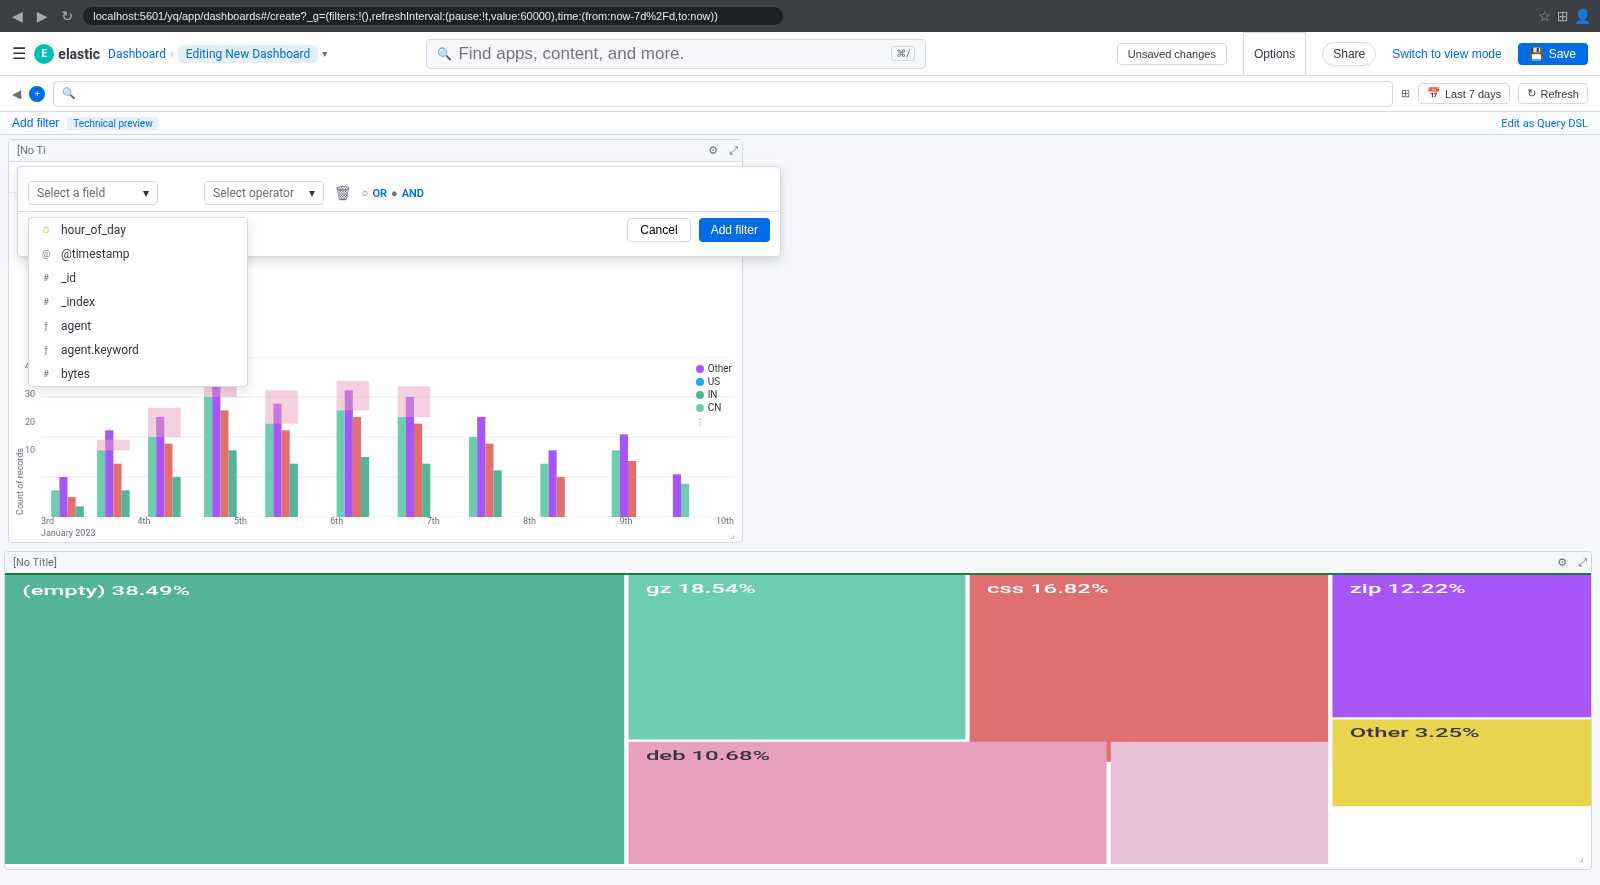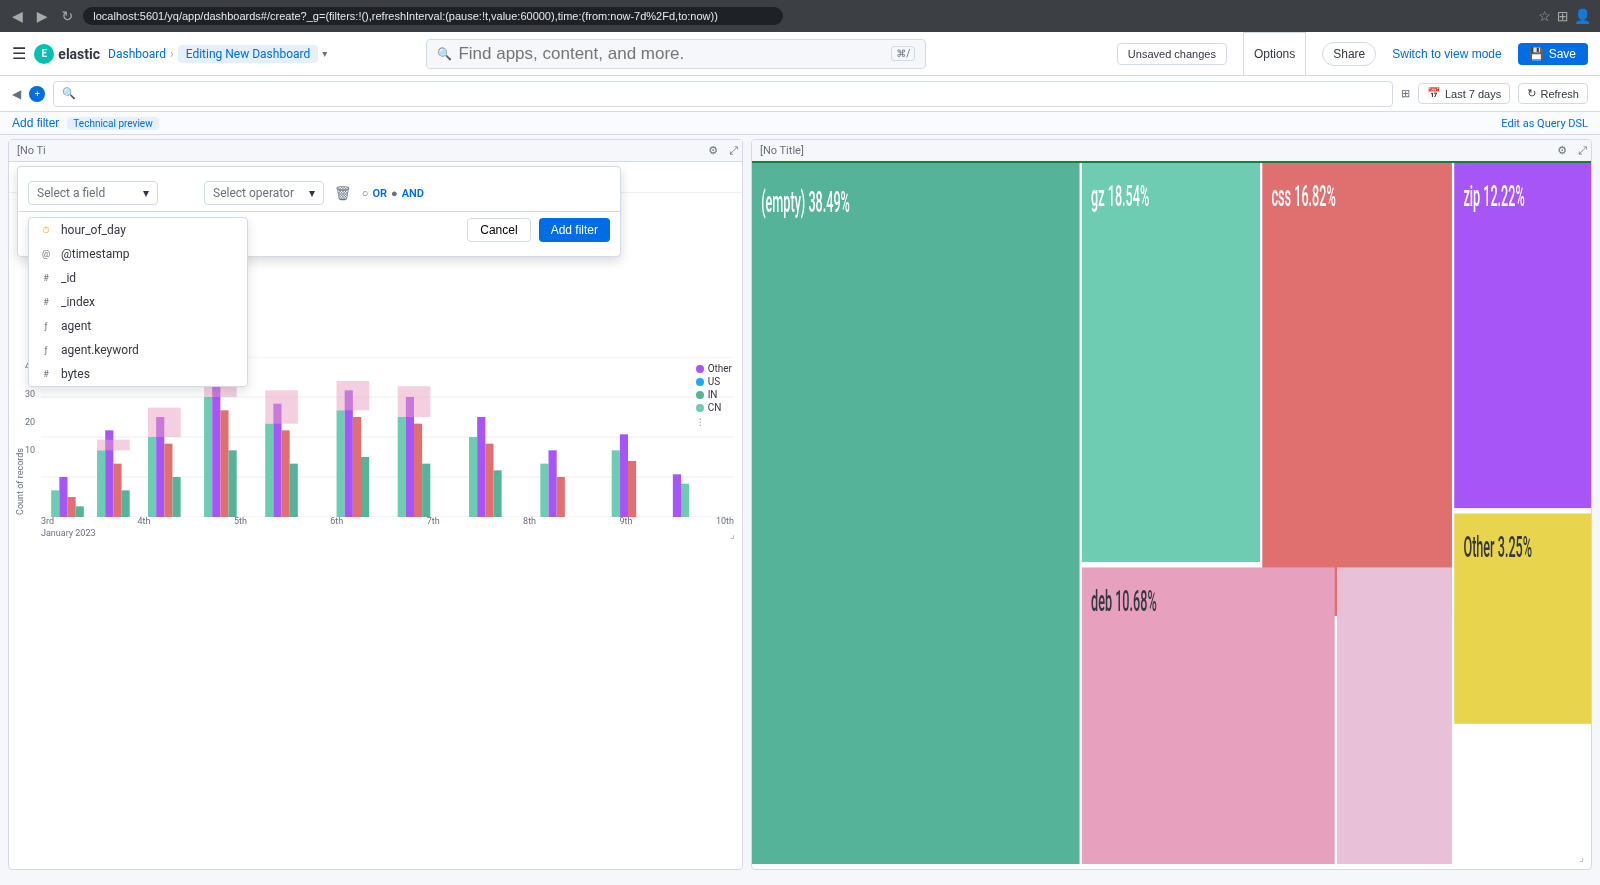--- a/index.html
+++ b/index.html
@@ -58,31 +58,31 @@
     
     .add-filter-row {
       display: flex; align-items: center; background: #f9fbfe; border-bottom: 1px solid #d3dae6;
       padding: 4px 12px; gap: 8px;
     }
     .btn-add-filter { background: none; border: none; color: #006de4; font-size: 12px; cursor: pointer; font-weight: 500; }
     .badge-technical { background: #e6f0fa; color: #006de4; font-size: 10px; border-radius: 4px; padding: 1px 6px; }
     .link-query-dsl { color: #006de4; font-size: 11px; cursor: pointer; text-decoration: none; margin-left: auto; }
 
     
-    .main-content { display: flex; height: calc(885px - 32px - 44px - 36px - 26px - 8px); position: relative; }
+    .main-content { display: flex; height: calc(885px - 32px - 44px - 36px - 26px - 8px); position: relative; flex-direction: column; }
 
     
     .left-panel {
       width: 735px; background: #fff; border: 1px solid #d3dae6; border-radius: 4px; margin: 4px 4px 4px 8px;
       position: relative; overflow: visible;
     }
 
     
     .filter-overlay {
-      position: absolute; top: 26px; left: 8px; width: 604px; z-index: 100;
+      position: absolute; top: 26px; left: 8px; width: 764px; z-index: 100;
       background: #fff; border: 1px solid #d3dae6; border-radius: 4px; padding: 8px 0;
       box-shadow: 0 4px 12px rgba(0,0,0,0.15);
     }
     .filter-form-row {
       display: flex; align-items: center; padding: 6px 10px; gap: 6px;
     }
     .filter-select {
       background: #fff; border: 1px solid #d3dae6; border-radius: 4px; padding: 4px 8px;
       font-size: 12px; color: #343741; cursor: pointer; min-width: 130px; display: flex; align-items: center; justify-content: space-between;
     }

